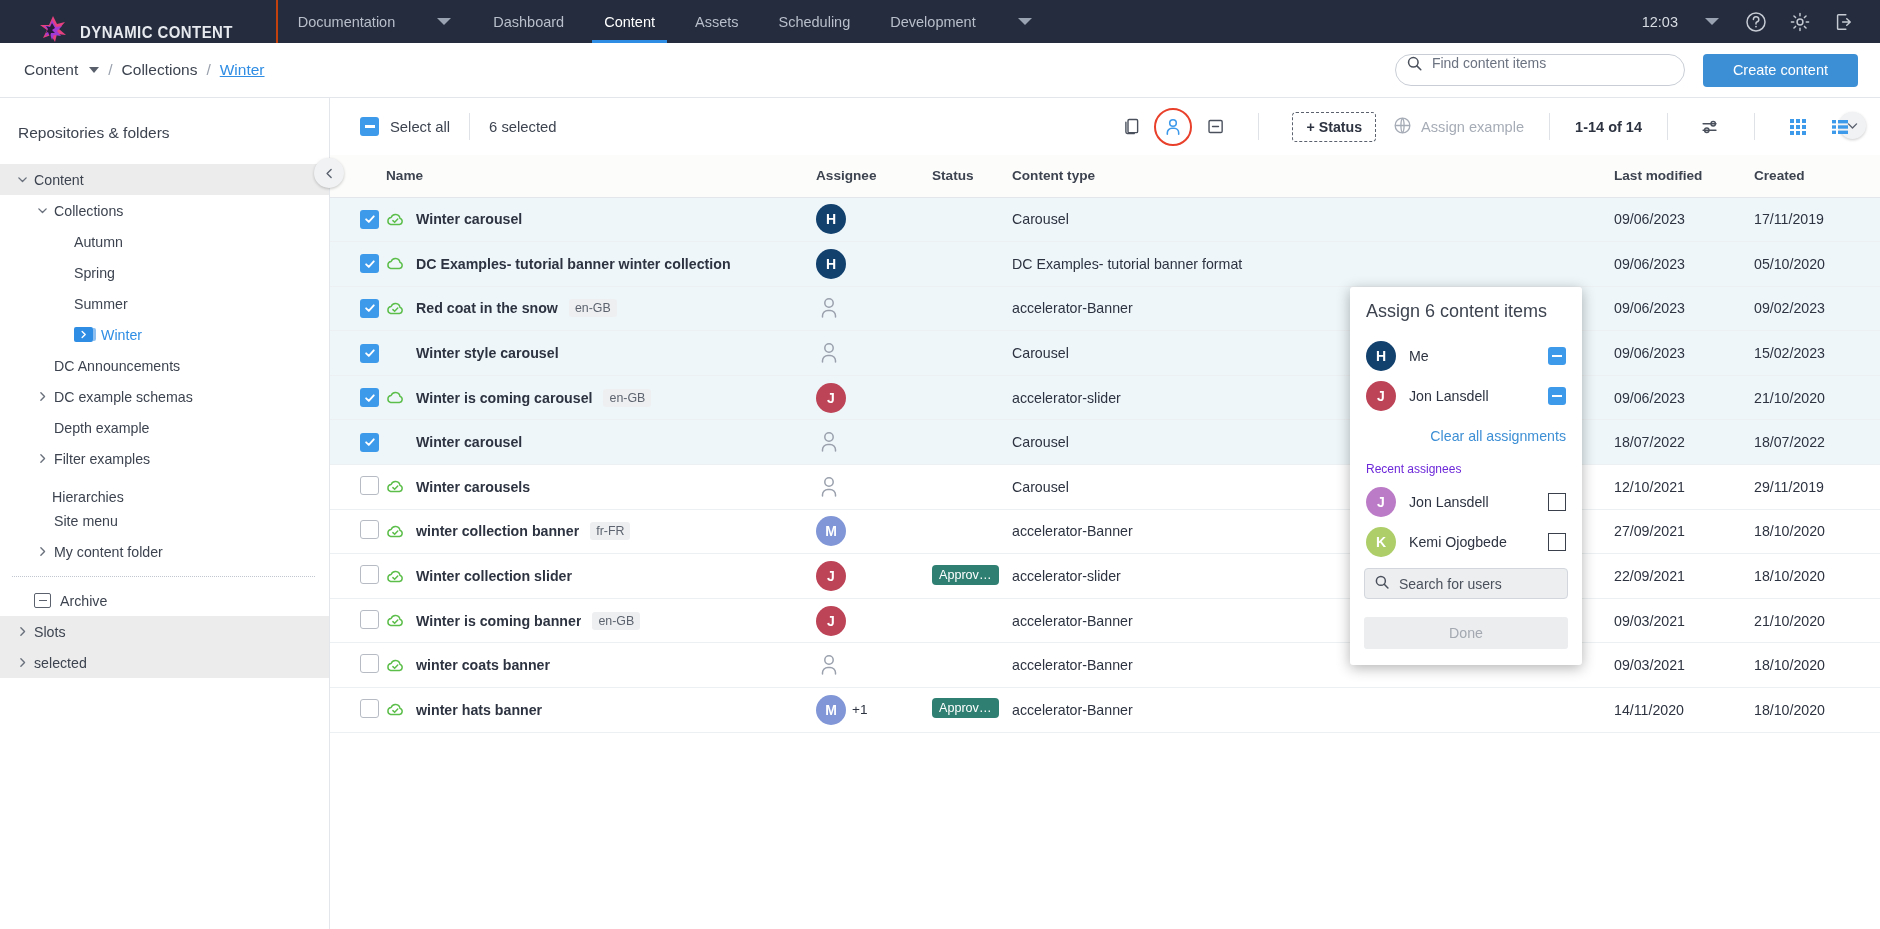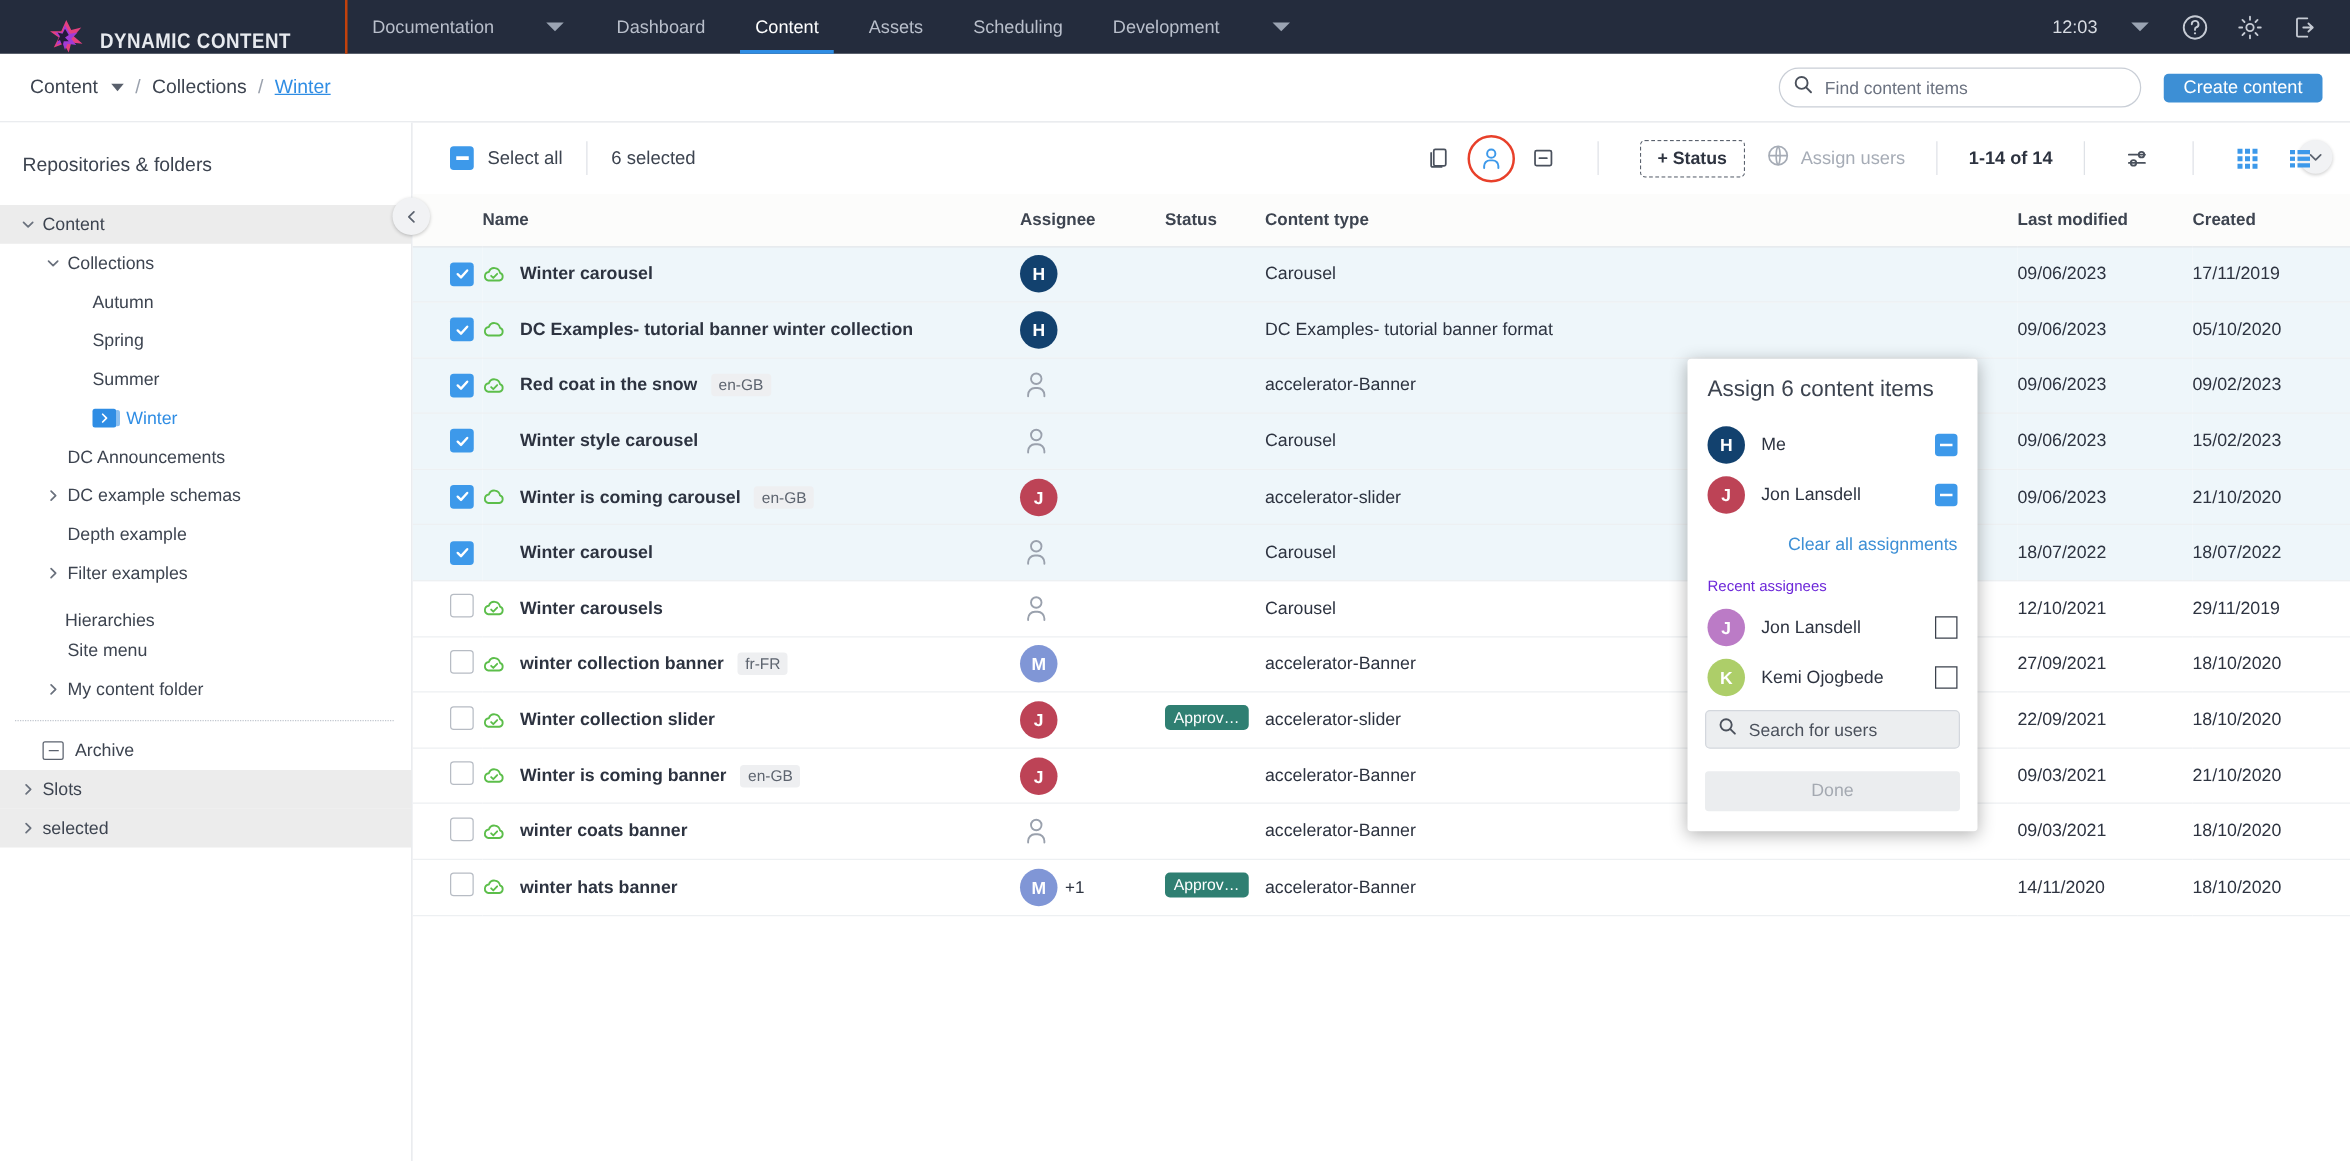--- a/index.html
+++ b/index.html
@@ -76,26 +76,26 @@
   .crumb.link { color: #2f8de4; text-decoration: underline; }
   .crumb-sep { color: #9aa1ad; }
   .crumb-caret {
     width: 0; height: 0;
     border-left: 5px solid transparent; border-right: 5px solid transparent;
     border-top: 6px solid #59606c; margin-left: 2px; cursor: pointer;
   }
   .crumbbar-right { margin-left: auto; display: flex; align-items: center; gap: 18px; }
   .searchbox {
     width: 290px; height: 32px; border: 1px solid #c9ced6; border-radius: 16px;
-    display: flex; align-items: center; gap: 9px; padding: 0 10px; background: #fff;
+    display: flex; align-items: flex-start; gap: 9px; padding: 0 10px; background: #fff;
   }
   .searchbox .ph { font-size: 14px; color: #6b7280; }
   .btn-primary {
     background: #3d8fd5; color: #fff; border: none; border-radius: 4px;
-    height: 23px; padding: 0 16px; font-size: 14.5px; cursor: pointer;
+    height: 33px; padding: 0 30px; font-size: 14.5px; cursor: pointer;
     font-family: "Liberation Sans", sans-serif;
   }
 
   
   .body { display: flex; height: calc(929px - 43px - 55px); }
 
   
   .sidebar {
     width: 330px; min-width: 330px; background: #fff;
     border-right: 1px solid #e3e6ea; position: relative; padding-top: 12px;
@@ -511,21 +511,21 @@
         </span>
         <span class="vsep"></span>
         <span class="status-btn">+ Status</span>
         <span class="assign-locale">
           <span>
             <svg width="21" height="21" viewBox="0 0 24 24" fill="none" stroke="#a6acb6" stroke-width="1.5">
               <circle cx="12" cy="12" r="8.4"></circle>
               <path d="M3.6 12h16.8M12 3.6c2.4 2.6 2.4 14.2 0 16.8M12 3.6c-2.4 2.6-2.4 14.2 0 16.8"></path>
             </svg>
           </span>
-          <span>Assign users</span>
+          <span>Assign example</span>
         </span>
         <span class="vsep"></span>
         <span class="pager">1-14 of 14</span>
         <span class="vsep"></span>
         <span class="ico-btn">
           <svg width="22" height="22" viewBox="0 0 24 24" fill="none" stroke="#4a515d" stroke-width="1.6">
             <path d="M3.4 8.4h14M3.4 15.6h14" stroke-linecap="round"></path>
             <circle cx="14.4" cy="8.4" r="2.4"></circle>
               <circle cx="7.4" cy="15.6" r="2.4"></circle>
           </svg>

